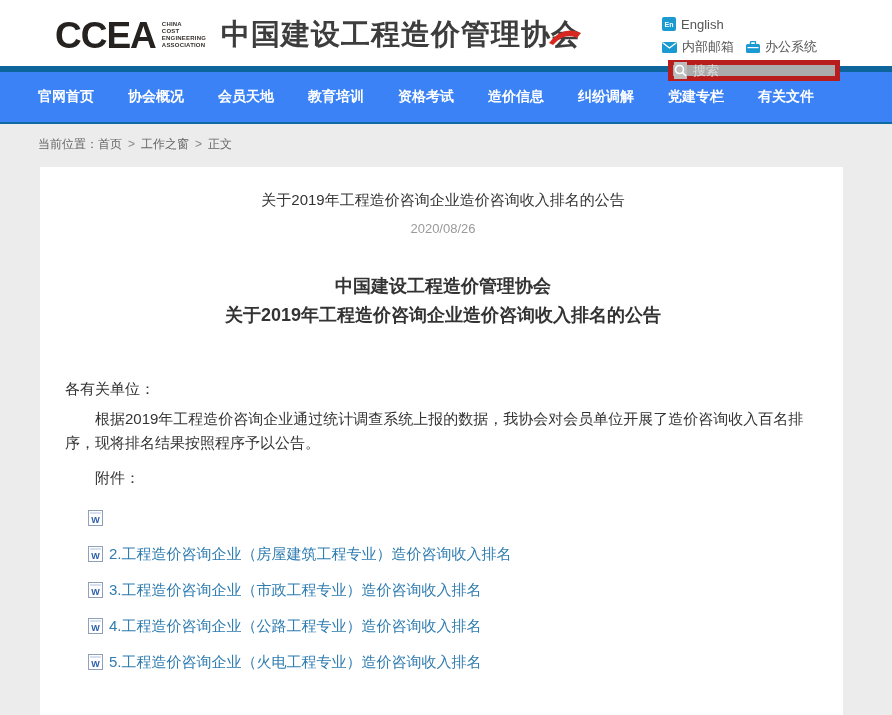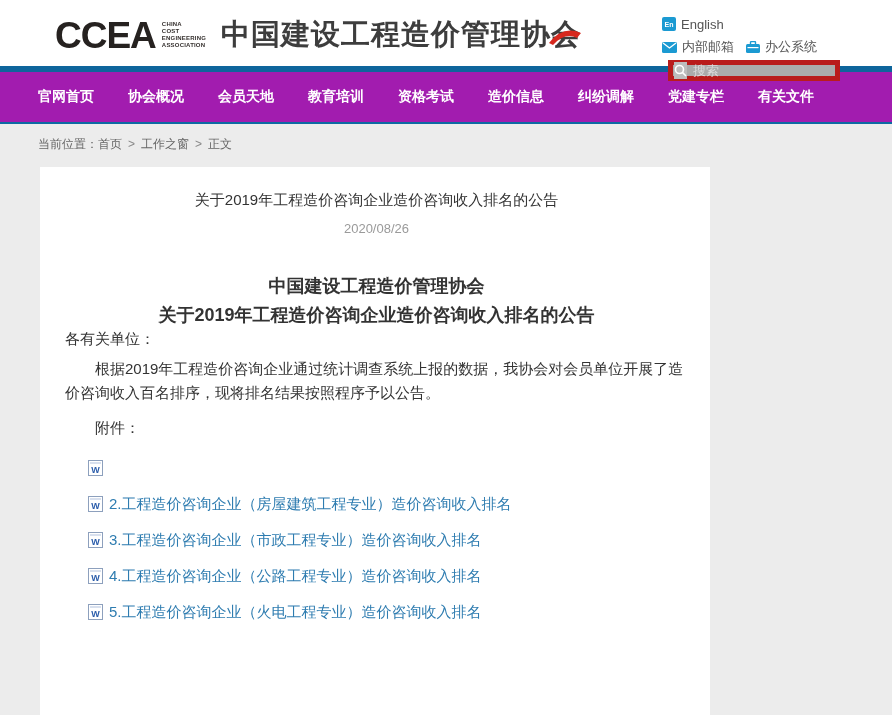--- a/index.html
+++ b/index.html
@@ -56,46 +56,46 @@
     flex:1; border:none; outline:none; background:transparent;
     font-size:13px; color:#f0f0f0; padding:0 6px;
     font-family:"Liberation Sans","DejaVu Sans",sans-serif;
   }
   .search-input::placeholder { color:#dcdcdc; opacity:1; }
 
   
   .nav-topline { position:absolute; top:66px; left:0; width:892px; height:6px; background:#0e659c; }
   .main-nav {
     position:absolute; top:72px; left:0; width:892px; height:52px;
-    background:#a21caf; border-bottom:2px solid #0e6aa2;
+    background:#3b82f6; border-bottom:2px solid #0e6aa2;
     display:flex; align-items:center; justify-content:space-between;
     padding:0 78px 0 38px;
   }
   .main-nav a {
     color:#ffffff; font-size:14px; font-weight:bold; text-decoration:none;
     white-space:nowrap;
   }
 
   
   .breadcrumb {
     position:absolute; top:136px; left:38px;
     font-size:12px; color:#666;
   }
   .breadcrumb a { color:#666; text-decoration:none; }
   .breadcrumb .sep { margin:0 6px; color:#888; }
 
   
   .content-card {
-    position:absolute; left:40px; top:167px; width:670px; height:548px;
+    position:absolute; left:40px; top:167px; width:803px; height:548px;
     background:#ffffff; padding:24px 22px 0 25px;
   }
   .art-title { text-align:center; font-size:15px; color:#333; }
   .art-date { text-align:center; font-size:13px; color:#9a9a9a; margin-top:11px; }
   .art-heading { text-align:center; font-size:18px; font-weight:bold; color:#333; line-height:29px; margin-top:36px; }
-  .salutation { font-size:15px; color:#333; }
+  .salutation { font-size:15px; color:#333; margin-top:50px; }
   .paragraph { font-size:15px; color:#333; line-height:24px; margin-top:8px; text-indent:2em; }
   .attach-label { font-size:15px; color:#333; margin-top:14px; text-indent:2em; }
   .attach-list { margin-top:12px; }
   .attach-item { display:flex; align-items:center; height:36px; padding-left:23px; }
   .attach-item a { font-size:15px; color:#2e7cb0; text-decoration:none; margin-left:6px; }
   .doc-icon { flex:0 0 auto; }
 </style>
 </head>
 <body>
 

